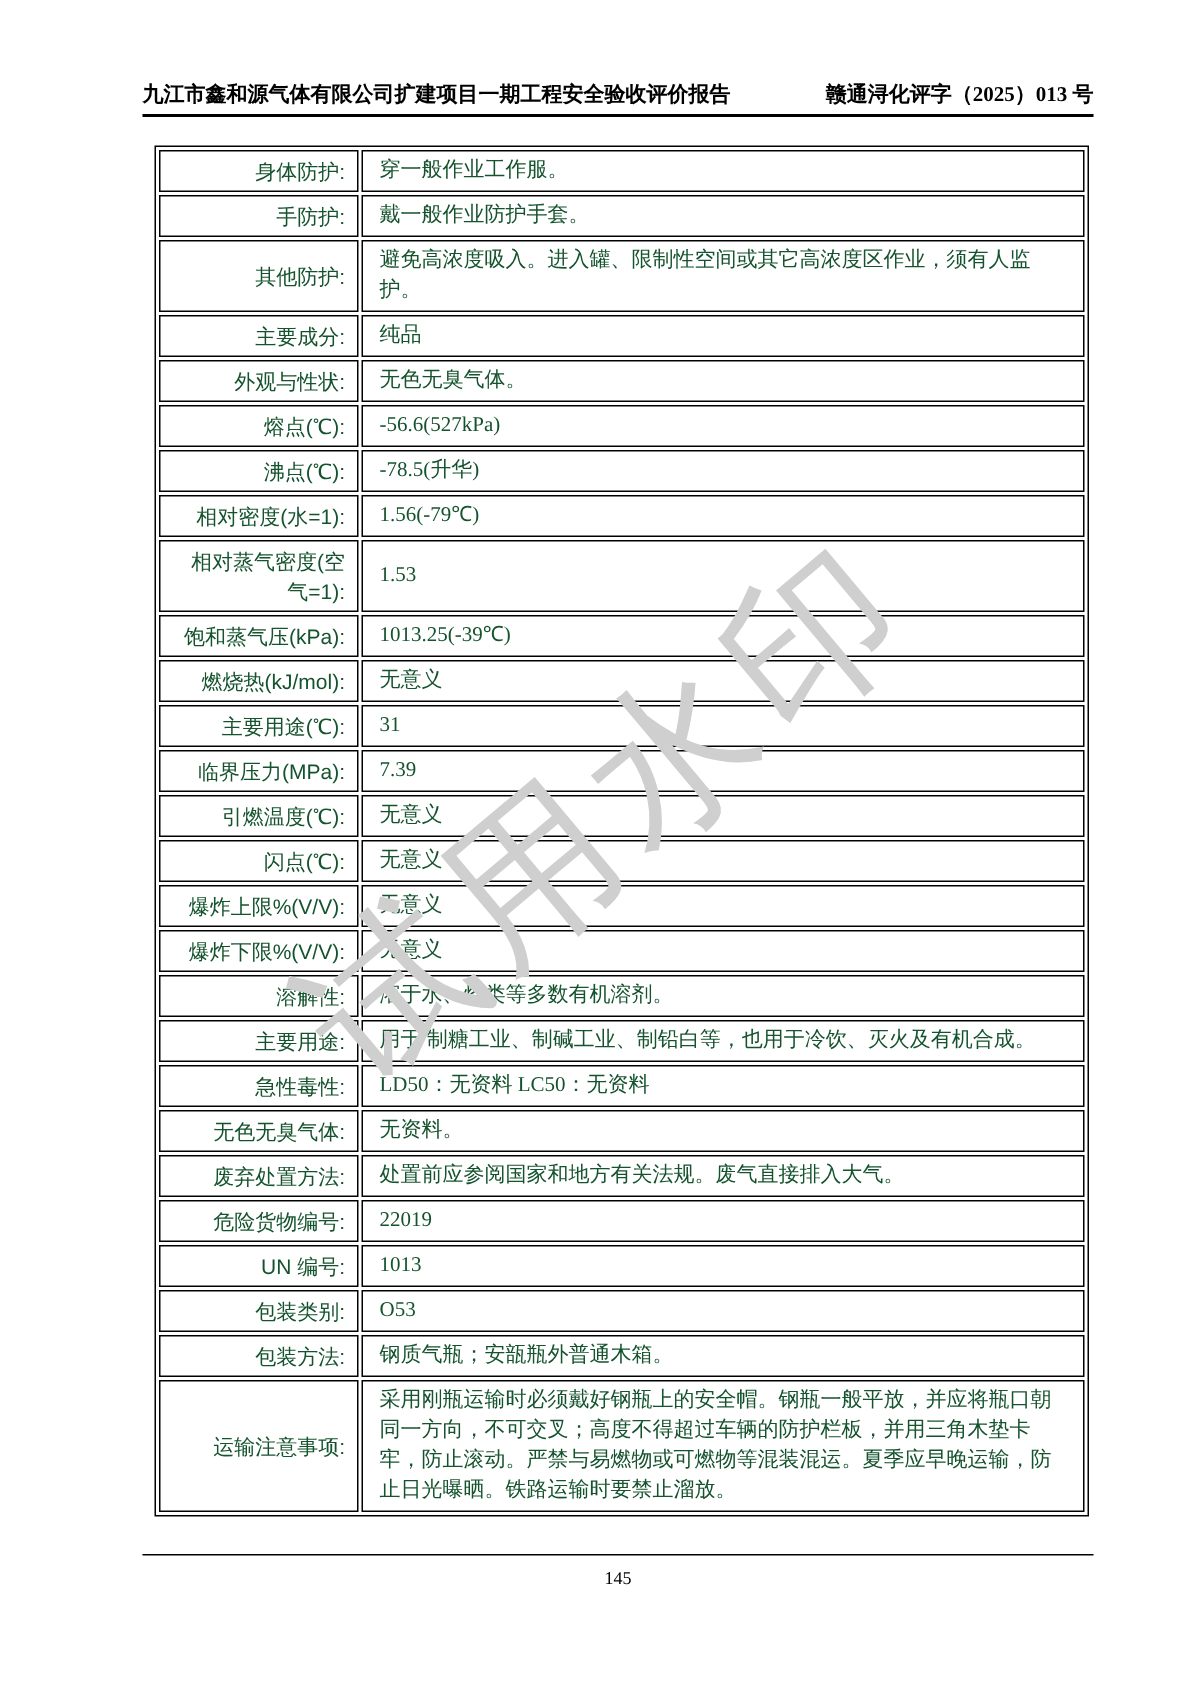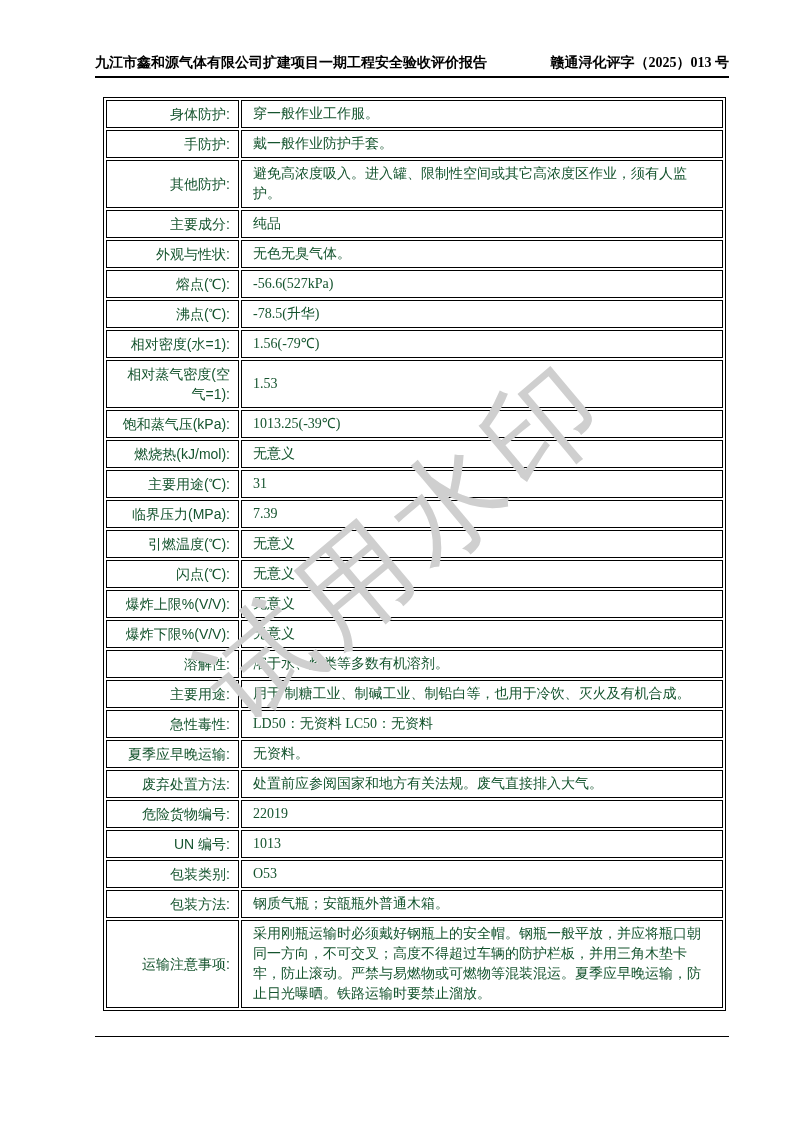--- a/index.html
+++ b/index.html
@@ -191,21 +191,21 @@
         </tr>
         <tr>
           <td class="label-cell">主要用途:</td>
           <td class="value-cell">用于 制糖工业、制碱工业、制铅白等，也用于冷饮、灭火及有机合成。</td>
         </tr>
         <tr>
           <td class="label-cell">急性毒性:</td>
           <td class="value-cell">LD50：无资料 LC50：无资料</td>
         </tr>
         <tr>
-          <td class="label-cell">夏季应早晚运输:</td>
+          <td class="label-cell">无色无臭气体:</td>
           <td class="value-cell">无资料。</td>
         </tr>
         <tr>
           <td class="label-cell">废弃处置方法:</td>
           <td class="value-cell">处置前应参阅国家和地方有关法规。废气直接排入大气。</td>
         </tr>
         <tr>
           <td class="label-cell">危险货物编号:</td>
           <td class="value-cell">22019</td>
         </tr>
@@ -224,14 +224,15 @@
         <tr>
           <td class="label-cell">运输注意事项:</td>
           <td class="value-cell">采用刚瓶运输时必须戴好钢瓶上的安全帽。钢瓶一般平放，并应将瓶口朝同一方向，不可交叉；高度不得超过车辆的防护栏板，并用三角木垫卡牢，防止滚动。严禁与易燃物或可燃物等混装混运。夏季应早晚运输，防止日光曝晒。铁路运输时要禁止溜放。</td>
         </tr>
       </tbody>
   </table>
 
   <div class="watermark" style="color: rgb(207, 207, 207);">试用水印</div>
 
   <div class="footer-rule"></div>
+  <div class="page-number">145</div>
 
 </div>
 
 </body></html>

